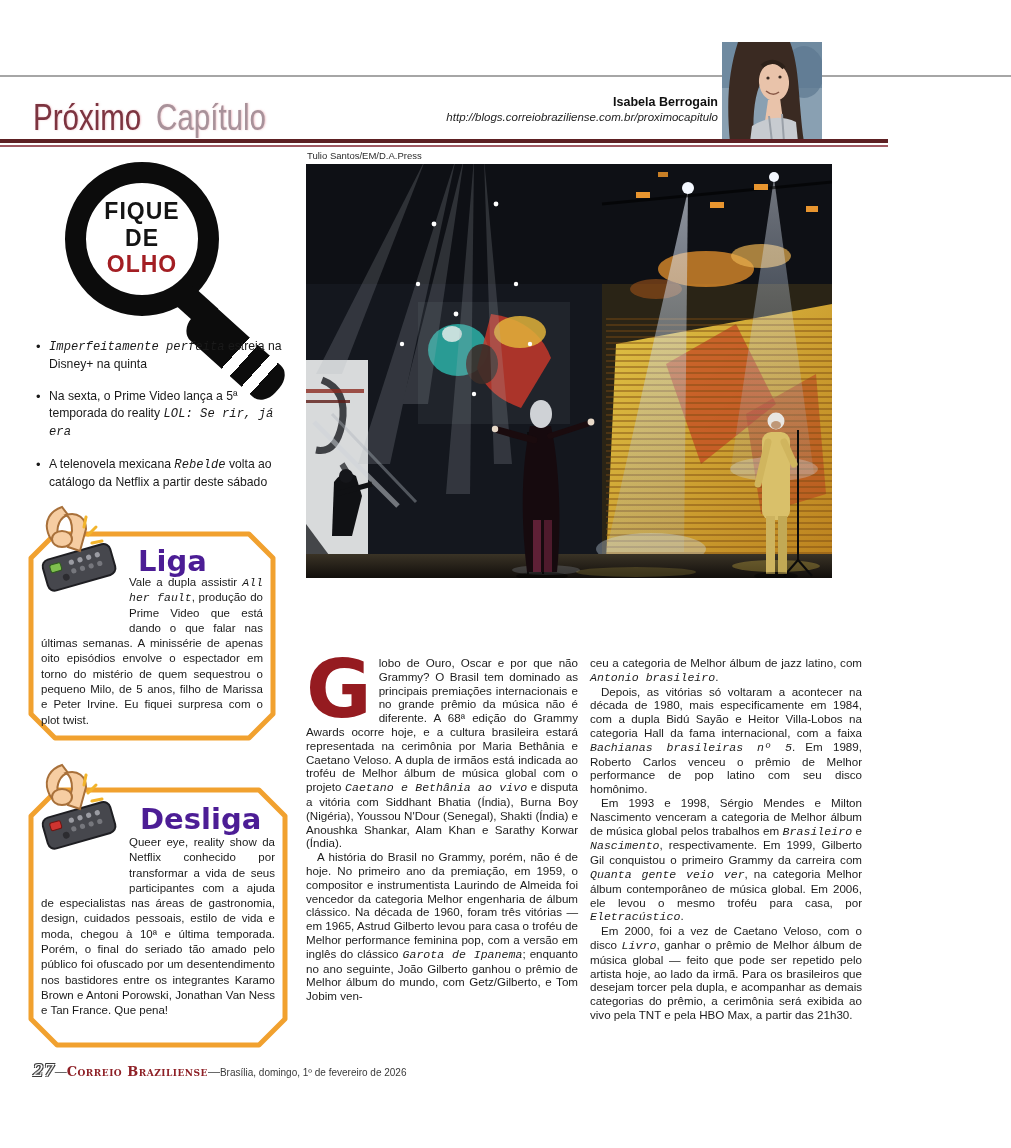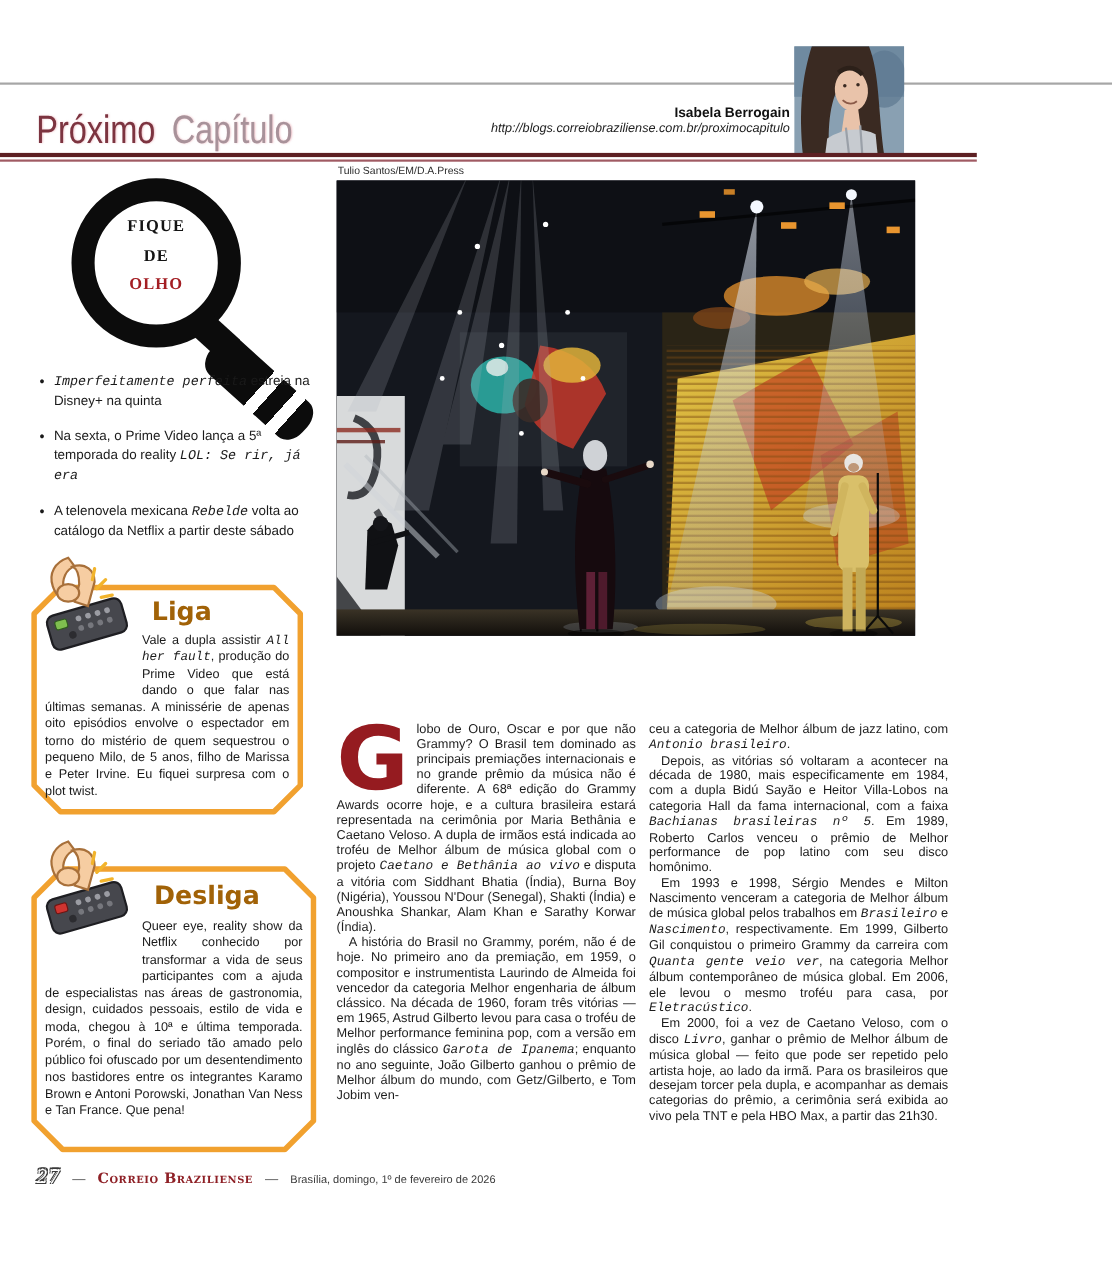--- a/index.html
+++ b/index.html
@@ -24,35 +24,35 @@
 
   
   .mag-ring{position:absolute;left:65px;top:162px;width:154px;height:154px;box-sizing:border-box;
             border:21px solid #0c0c0c;border-radius:50%;}
   .mag-neck{position:absolute;left:193px;top:286px;width:34px;height:26px;background:#0c0c0c;
             transform:rotate(42deg);transform-origin:left top;}
   .mag-handle{position:absolute;left:208px;top:300px;width:112px;height:42px;border-radius:14px/18px;
             transform:rotate(42deg);transform-origin:left top;
             background:linear-gradient(90deg,#0c0c0c 0 50%,#fff 50% 60%,#0c0c0c 60% 74%,#fff 74% 84%,#0c0c0c 84%);}
   .mag-label{position:absolute;left:67px;width:150px;text-align:center;
-             font-family:Liberation Serif, serif;font-weight:bold;font-size:15px;letter-spacing:1px;color:#141414;}
+             font-family:Liberation Sans, sans-serif;font-weight:bold;font-size:23px;letter-spacing:1px;color:#141414;}
   .mag-l1{top:198px;} .mag-l2{top:225px;} .mag-l3{top:251px;color:#a31e23;}
 
   
   .watch-list{position:absolute;left:36px;top:338px;width:258px;margin:0;padding:0;list-style:none;}
   .watch-list li{position:relative;padding-left:13px;margin-bottom:15px;
                  font-size:12.2px;line-height:17px;color:#1a1a1a;}
   .watch-list li::before{content:"•";position:absolute;left:0;top:0;font-size:13px;}
 
   
   .promo-box{position:absolute;}
   .liga-box{left:28px;top:531px;width:248px;height:210px;}
   .desliga-box{left:28px;top:787px;width:260px;height:261px;}
   .promo-box svg.frame{position:absolute;left:0;top:0;}
-  .box-title{position:absolute;font-family:"DejaVu Sans",sans-serif;font-weight:bold;font-size:23px;color:#a16207;}
+  .box-title{position:absolute;font-family:"DejaVu Sans",sans-serif;font-weight:bold;font-size:29px;color:#4c1d95;}
   .liga-box .box-title{left:110px;top:13px;}
   .desliga-box .box-title{left:112px;top:15px;}
   .box-body{position:absolute;left:13px;right:13px;font-size:11.5px;line-height:15.3px;
             text-align:justify;color:#1a1a1a;}
   .liga-box .box-body{top:44px;}
   .desliga-box .box-body{top:48px;}
   .remote-space{float:left;width:88px;height:56px;}
   .remote{position:absolute;width:104px;height:96px;}
   .liga-box .remote{left:0px;top:-26px;}
   .desliga-box .remote{left:0px;top:-24px;}
@@ -68,21 +68,21 @@
   .col{position:absolute;top:656px;width:272px;font-size:11.6px;line-height:13.8px;
        text-align:justify;color:#1c1c1c;}
   .col1{left:306px;} .col2{left:590px;}
   .col p{margin:0;}
   .col p.ind{text-indent:11px;}
   .dropcap{float:left;font-family:"DejaVu Sans",sans-serif;font-weight:bold;font-size:80px;
            line-height:62px;color:#951b20;margin:3px 7px 0 0;}
   .it{font-style:italic;font-family:Liberation Mono, monospace;}
 
   
-  .footer{position:absolute;left:33px;top:1060px;display:flex;align-items:baseline;gap:11px;white-space:nowrap;}
+  .footer{position:absolute;left:33px;top:1060px;display:flex;align-items:baseline;white-space:nowrap;}
   .pagenum{font-family:"DejaVu Serif",serif;font-style:italic;font-size:17px;color:#fff;
            text-shadow:-1px -1px 0 #3a3a3a,1px -1px 0 #3a3a3a,-1px 1px 0 #3a3a3a,1px 1px 0 #3a3a3a;}
   .dash{font-size:12px;color:#555;}
   .brand{font-family:"DejaVu Serif",serif;font-weight:bold;font-variant:small-caps;
          font-size:13px;letter-spacing:.5px;color:#8e2026;}
   .dateline{font-size:10px;color:#3a3a3a;}
 </style>
 </head>
 <body>
 

